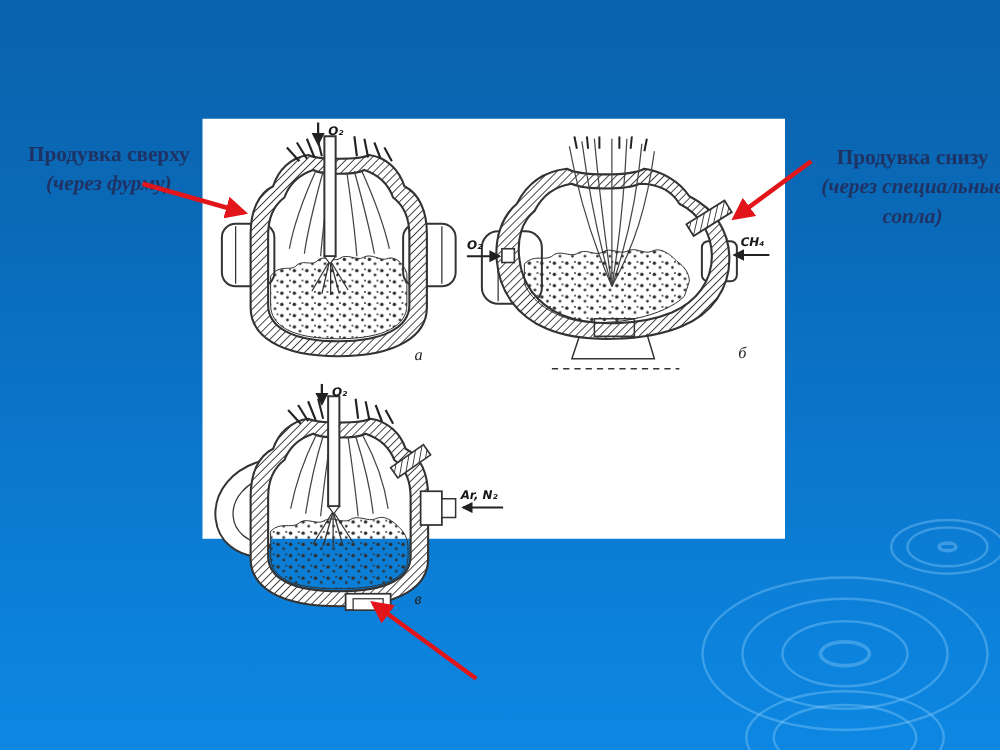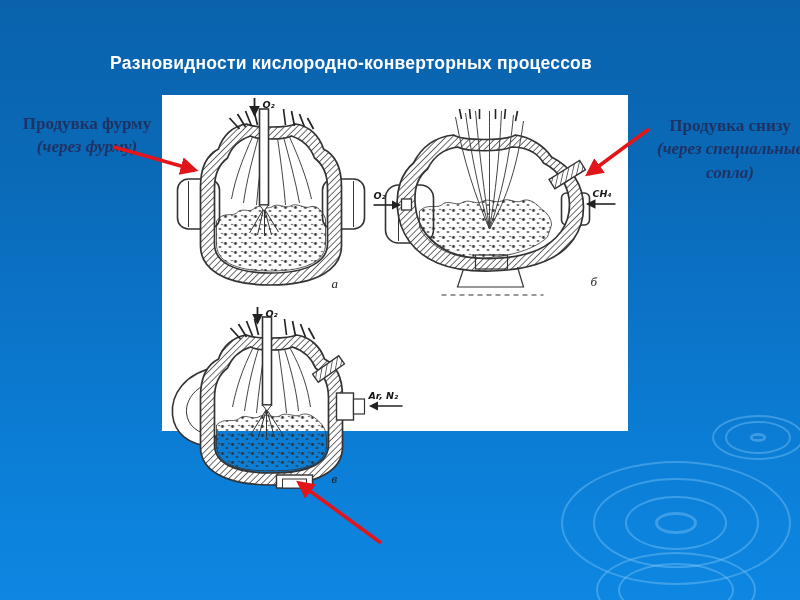--- a/index.html
+++ b/index.html
@@ -47,21 +47,20 @@
   <div class="ripple-group" style="left:712px;top:415px;width:92px;height:45px;">
     <div class="ring r0"></div>
     <div class="ring r1"></div>
     <div class="ring r3"></div>
   </div>
   <div class="ripple-group" style="left:596px;top:552px;width:160px;height:76px;">
     <div class="ring r0"></div>
     <div class="ring r1"></div>
   </div>
 
-  <div class="title">Разновидности кислородно-конверторных процессов</div>
 
   <div class="panel">
 
     <svg class="diagram" style="left:10px;top:2px;" width="198" height="200" viewBox="0 0 195 200">
       <defs>
         <pattern id="hA" patternUnits="userSpaceOnUse" width="4.5" height="4.5" patternTransform="rotate(45)">
           <rect width="4.5" height="4.5" fill="#ffffff"></rect>
           <line x1="0" y1="0" x2="0" y2="4.5" stroke="#3a3a3a" stroke-width="1.5"></line>
         </pattern>
         <pattern id="dA" patternUnits="userSpaceOnUse" width="10" height="9">
@@ -263,21 +262,21 @@
       <line x1="87" y1="0" x2="87" y2="16" stroke="#222" stroke-width="1.8" marker-end="url(#mC)"></line>
       <text class="svg-label" x="95" y="10">O₂</text>
 
       <text class="svg-label" x="198" y="92">Ar, N₂</text>
       <line x1="232" y1="99" x2="200" y2="99" stroke="#222" stroke-width="1.5" marker-end="url(#mC)"></line>
       <text class="svg-letter" x="161" y="176">в</text>
     </svg>
   </div>
 
   <div class="callout" style="left:12px;top:112px;width:150px;">
-    <span>Продувка фурму</span>
+    <span>Продувка сверху</span>
     <span class="it">(через фурму)</span>
   </div>
 
   <div class="callout" style="left:650px;top:114px;width:160px;">
     <span class="nowrap">Продувка снизу</span>
     <span class="it">(через специальные сопла)</span>
   </div>
 
 
   <svg class="arrows" viewBox="0 0 800 600">

